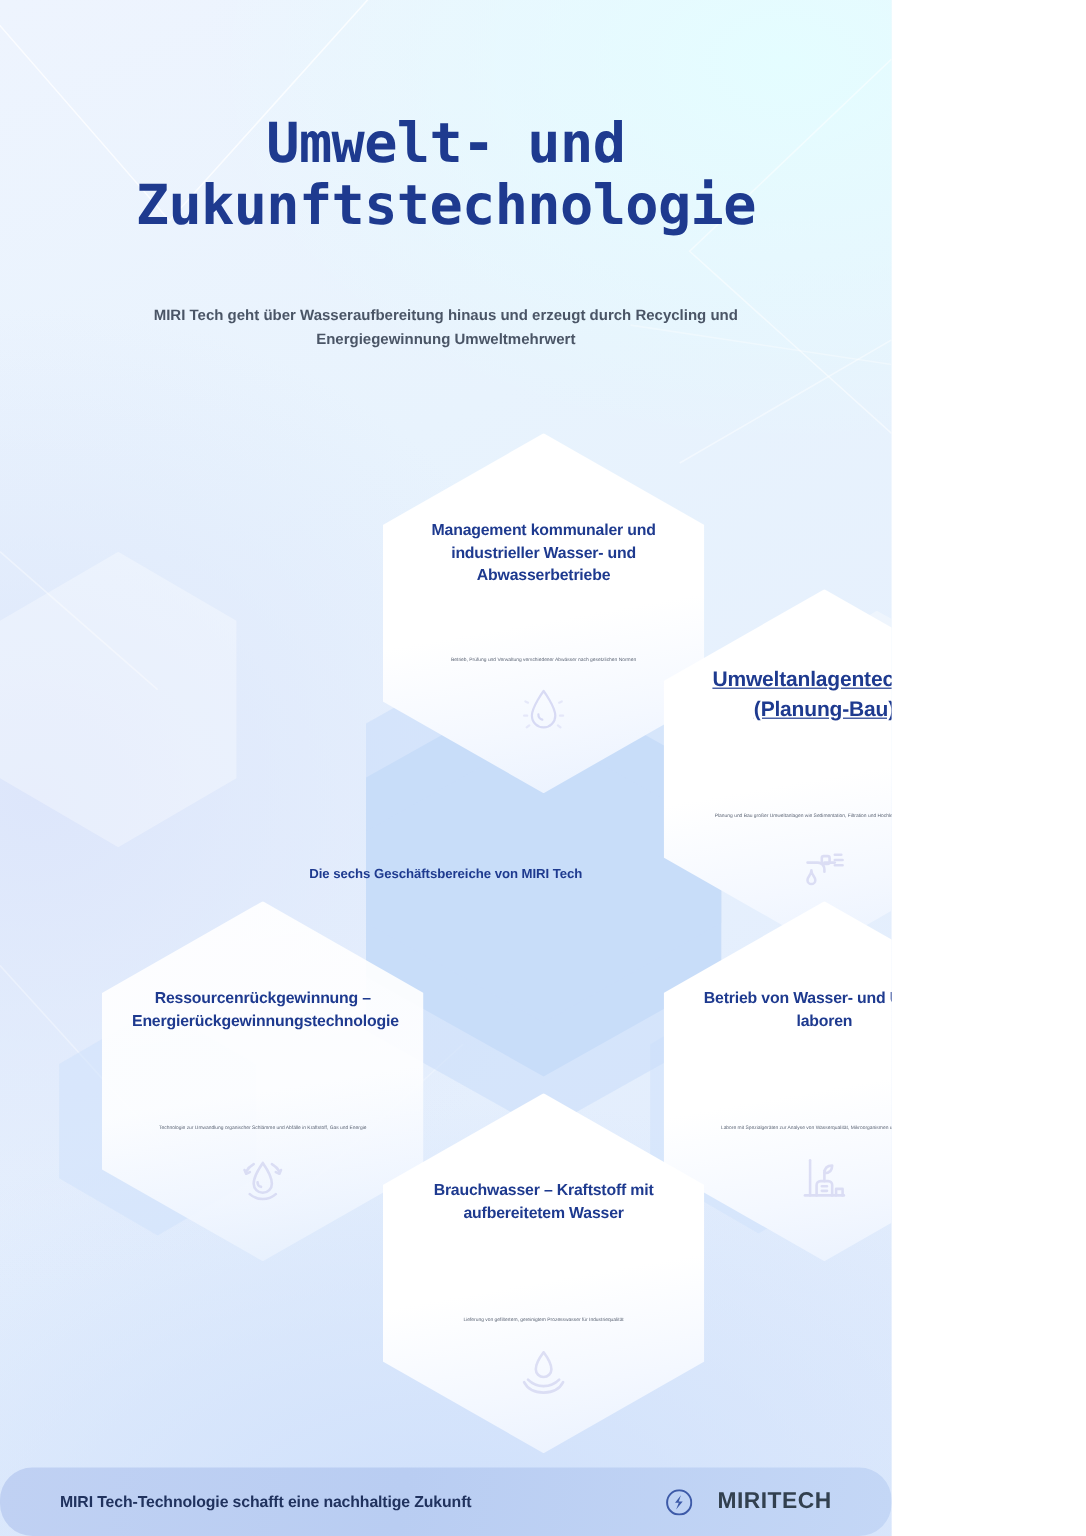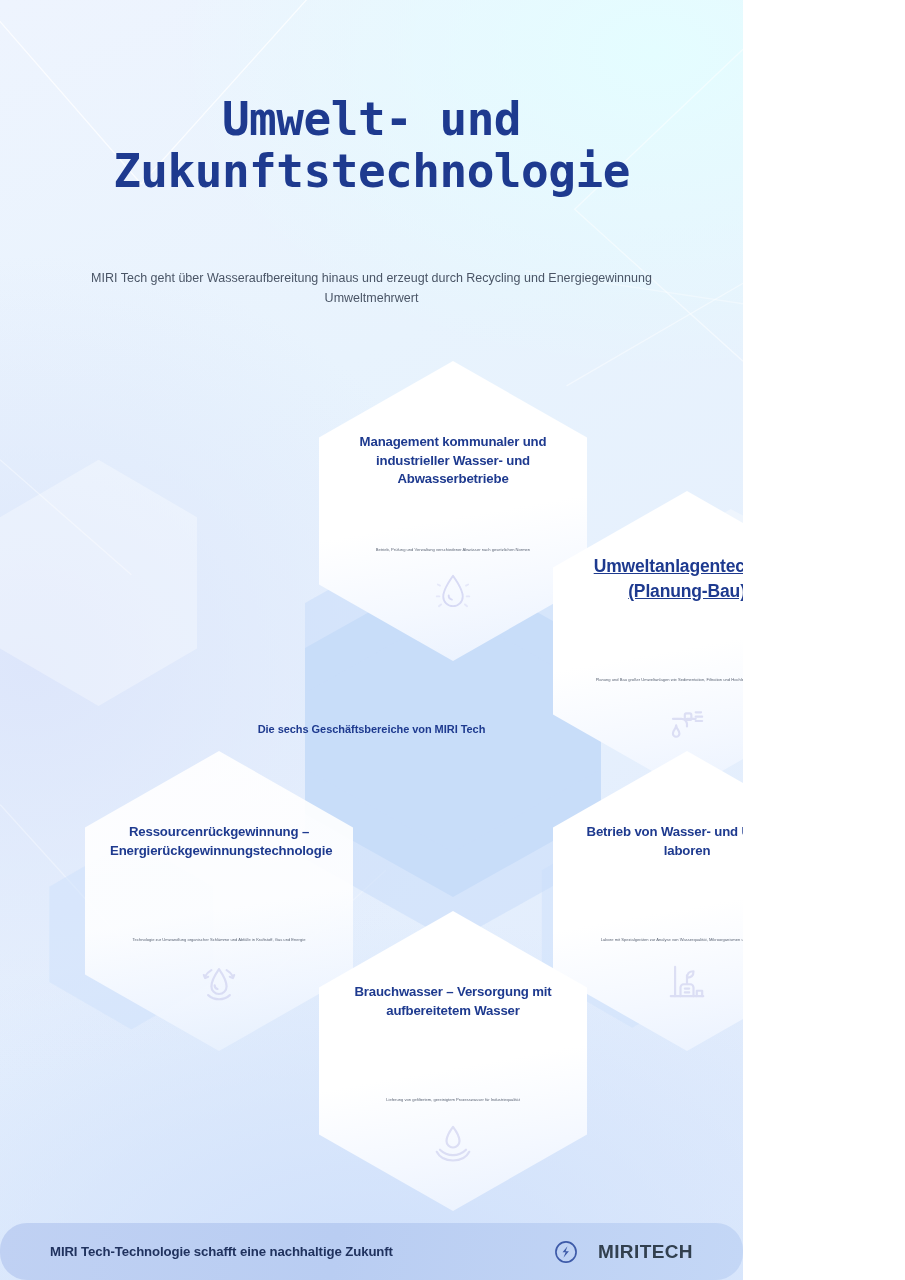--- a/index.html
+++ b/index.html
@@ -33,26 +33,26 @@
     font-family:"DejaVu Sans Mono", monospace;
     font-size:46px;
     line-height:52px;
     font-weight:700;
     letter-spacing:-0.5px;
     color:#1e3a8f;
   }
   .title .ln{ display:block; }
 
   .subtitle{
-    margin:72px auto 0;
+    margin:57px auto 0;
     width:570px;
     font-size:12.5px;
     line-height:19.5px;
     color:#4a5566;
-    font-weight:400;
+    font-weight:700;
   }
 
   
   .cluster{
     position:absolute;
     left:0; top:0;
     width:905px; height:1280px;margin-top:21px;
   }
 
   .hex{
@@ -250,21 +250,21 @@
           <path d="M18 38 v-8 a3 3 0 0 1 3-3 h6 a3 3 0 0 1 3 3 v8"></path>
           <path d="M24 27 v-8"></path>
           <path d="M24 21 c4 0 6-2 6-6 -4 0-6 2-6 6 Z"></path>
           <path d="M22 31 h4 M22 34.5 h4"></path>
           <path d="M33 38 v-5 h5 v5"></path>
         </svg>
       </div>
     </div>
 
     <div class="hex hex-bottom">
-      <div class="hex-title">Brauchwasser – Versorgung mit aufbereitetem Wasser</div>
+      <div class="hex-title">Brauchwasser – Kraftstoff mit aufbereitetem Wasser</div>
       <div class="hex-desc">Lieferung von gefiltertem, gereinigtem Prozesswasser für Industriequalität</div>
       <div class="hex-icon">
         <svg viewBox="0 0 48 48" fill="none" stroke="#c2c3ea" stroke-width="2" stroke-linecap="round" stroke-linejoin="round">
           <path d="M24 11 C24 11 30 19 30 24 a6 6 0 0 1-12 0 C18 19 24 11 24 11 Z"></path>
           <path d="M12 32 c4 4 8 5 12 5 s8-1 12-5"></path>
           <path d="M9 34 c3 6 8 8 15 8 s12-2 15-8"></path>
         </svg>
       </div>
     </div>
 

